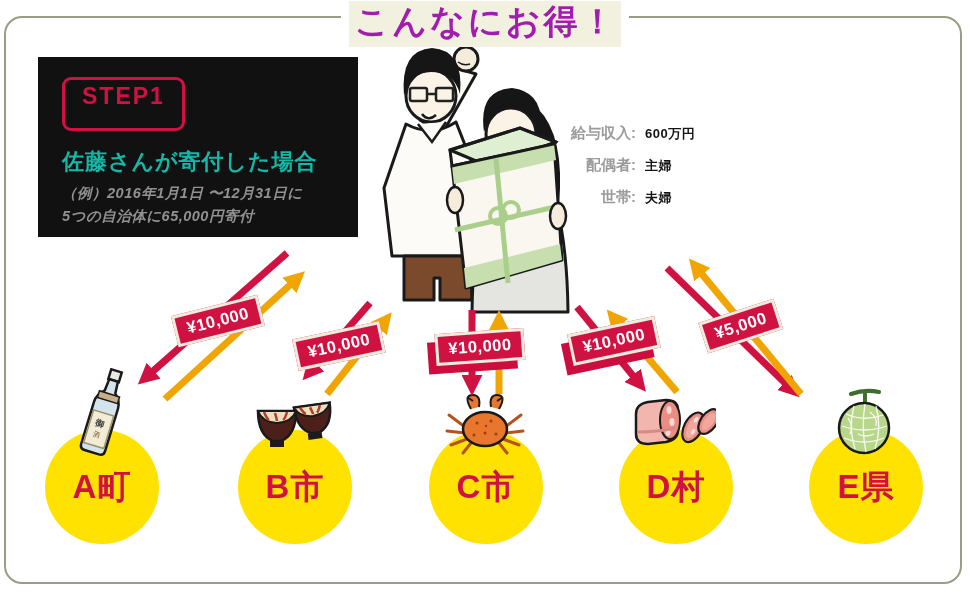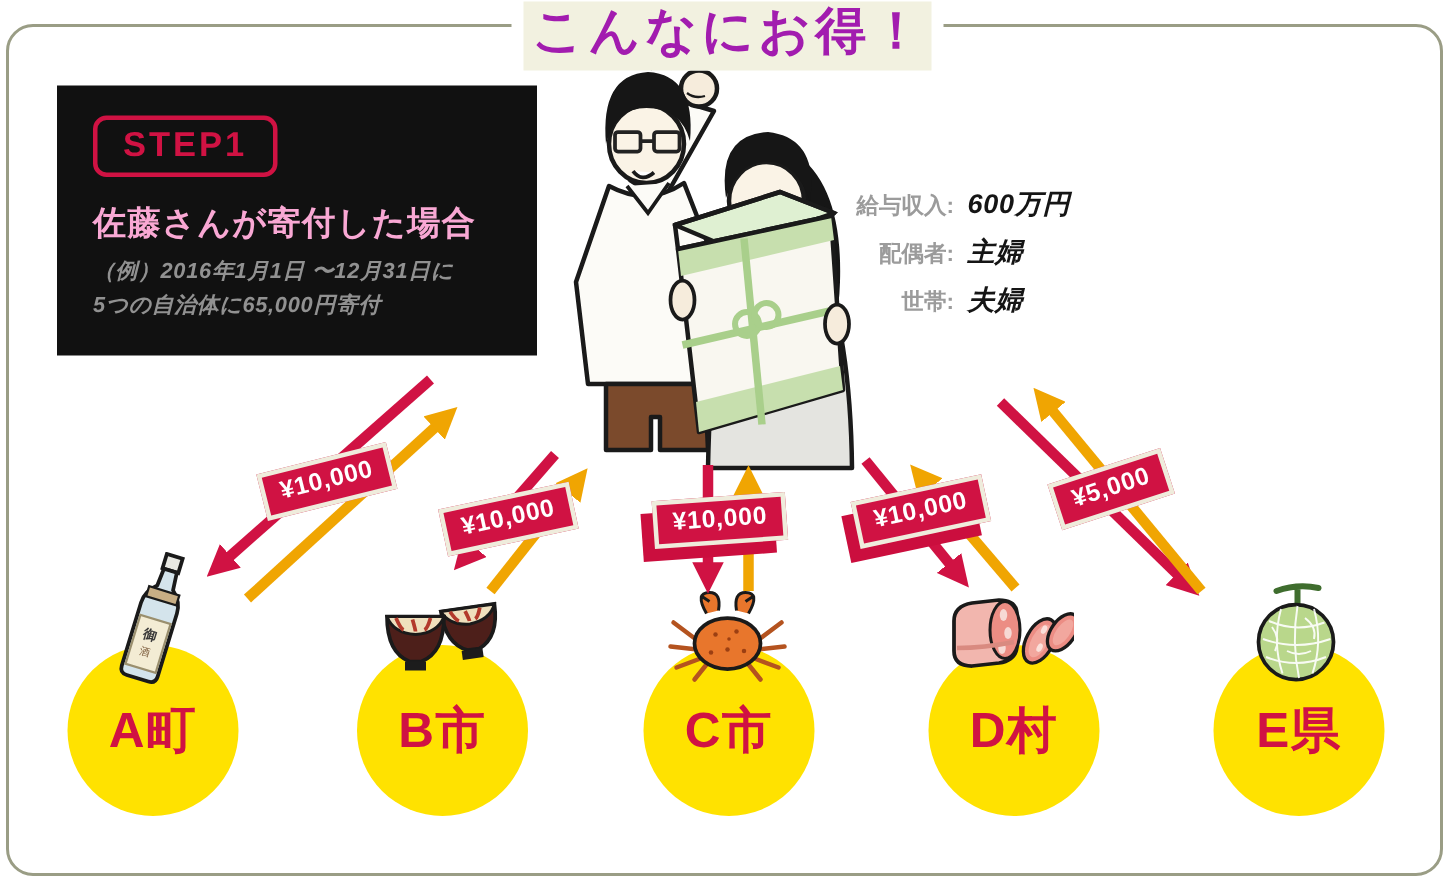--- a/index.html
+++ b/index.html
@@ -18,29 +18,29 @@
     display:inline-block;background:#f2f1e0;color:#a21caf;
     font-size:34px;font-weight:bold;letter-spacing:3px;padding:2px 4px 7px 6px;line-height:1.1;
   }
   
   .step-box{
     position:absolute;left:38px;top:57px;width:320px;height:180px;background:#111111;
     box-sizing:border-box;padding:20px 0 0 24px;z-index:5;
   }
   .step-badge{
     display:inline-block;color:#d01243;border:3px solid #d01243;border-radius:9px;
-    font-size:23px;font-weight:bold;letter-spacing:2px;padding:3px 17px 5px;
-  }
-  .step-heading{color:#f9a8d4;font-size:22px;font-weight:bold;margin-top:16px;letter-spacing:1px;}
+    font-size:23px;font-weight:bold;letter-spacing:2px;padding:3px 17px 18px;
+  }
+  .step-heading{color:#14b8a6;font-size:22px;font-weight:bold;margin-top:16px;letter-spacing:1px;}
   .step-note{color:#919191;font-size:14.5px;font-weight:bold;margin-top:7px;letter-spacing:.5px;font-style:italic;}
   
   .profile{position:absolute;left:548px;top:124px;z-index:5;}
   .prow{display:flex;align-items:baseline;height:32px;}
   .plabel{width:88px;text-align:right;color:#9b9b9b;font-size:15px;font-weight:bold;}
-  .pvalue{margin-left:9px;color:#151515;font-size:18px;font-weight:bold;letter-spacing:.5px;font-style:italic;}
+  .pvalue{margin-left:9px;color:#151515;font-size:13px;font-weight:bold;letter-spacing:.5px;}
   
   .circle{
     position:absolute;top:430px;width:114px;height:114px;border-radius:50%;
     background:#ffe200;display:flex;align-items:center;justify-content:center;z-index:1;
   }
   .circle span{color:#d01243;font-size:33px;font-weight:bold;letter-spacing:1px;}
   .gift-icon{position:absolute;z-index:2;}
   
   .arrows{position:absolute;left:0;top:0;z-index:3;pointer-events:none;}
   

